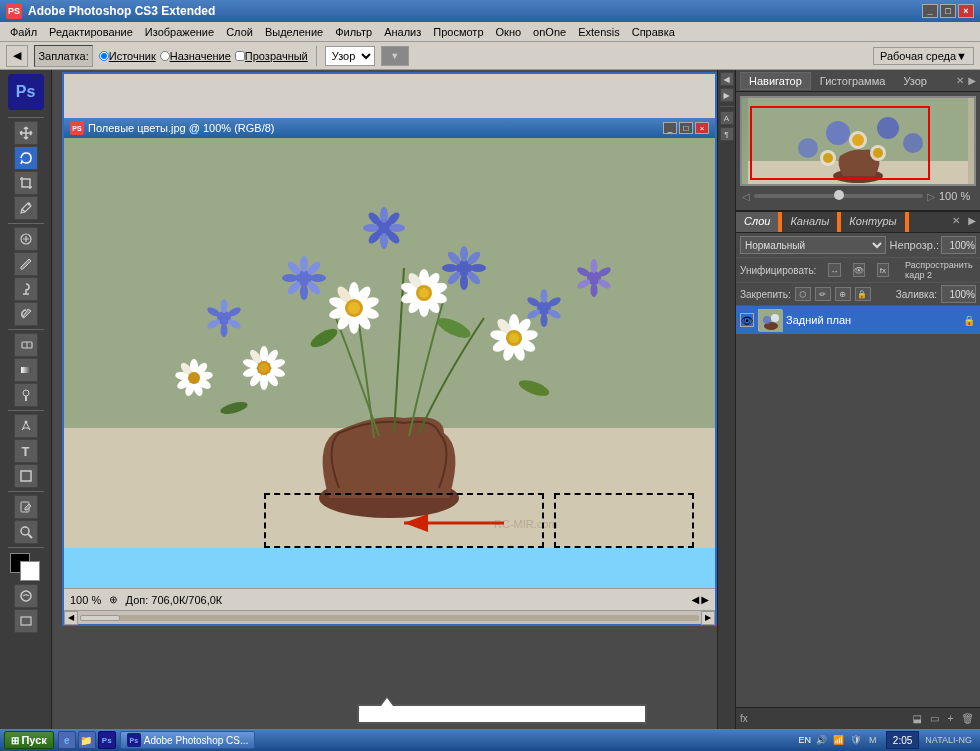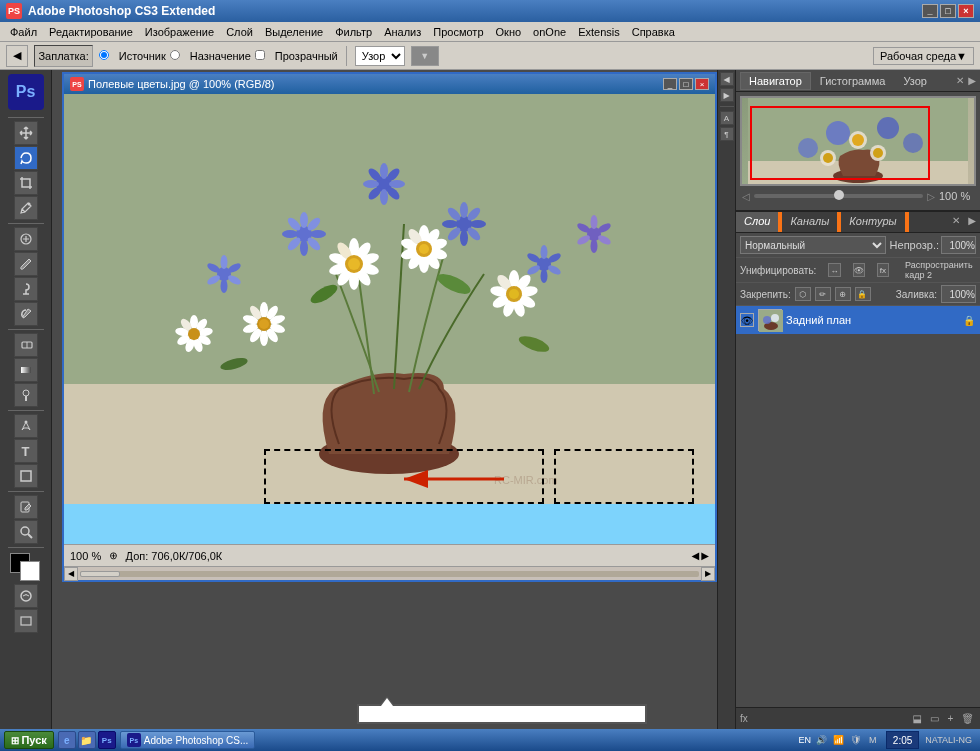--- a/index.html
+++ b/index.html
@@ -78,21 +78,21 @@
     }
     .options-btn {
       height: 22px;
       padding: 0 6px;
       background: #d4d0c8;
       border: 1px solid #999;
       cursor: pointer;
       font-size: 11px;
     }
     .radio-group { display: flex; align-items: center; gap: 4px; }
-    .radio-label { display: flex; align-items: flex-start; gap: 10px; }
+    .radio-label { display: flex; align-items: center; gap: 0; text-decoration: underline; }
     .options-divider { width: 1px; height: 20px; background: #999; margin: 0 2px; }
     .options-select {
       height: 20px;
       border: 1px solid #999;
       background: white;
       font-size: 11px;
       padding: 0 2px;
     }
     .workspace-btn {
       margin-left: auto;
@@ -150,20 +150,21 @@
       background: #d4d0c8;
       border: 2px solid #316ac5;
     }
     #doc-title-bar {
       background: linear-gradient(to bottom, #4a7fc1, #2060a0);
       height: 20px;
       display: flex; align-items: center;
       padding: 0 6px;
       color: white;
       font-size: 11px;
+      margin-top: 44px;
     }
     #doc-title-bar .doc-icon {
       width: 14px; height: 14px; margin-right: 4px;
       background: #e44; border-radius: 2px;
       font-size: 8px; color: white;
       display: flex; align-items: center; justify-content: center;
     }
     #doc-title-bar .doc-win-controls {
       margin-left: auto;
       display: flex; gap: 2px;

